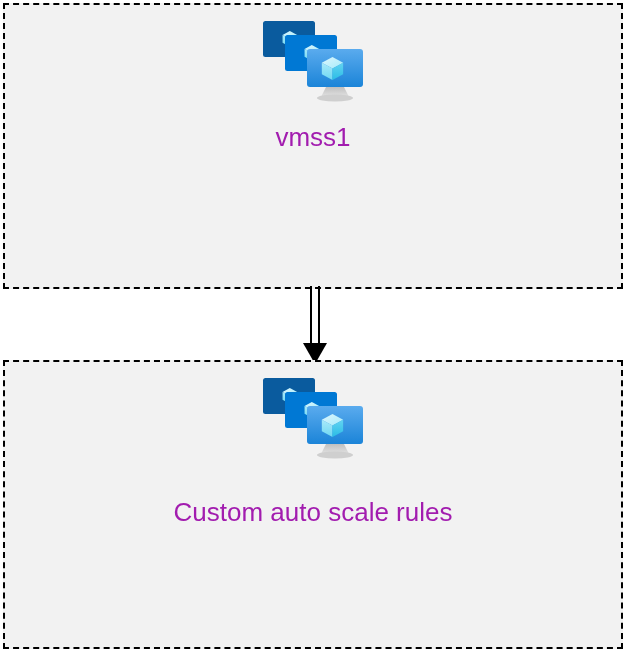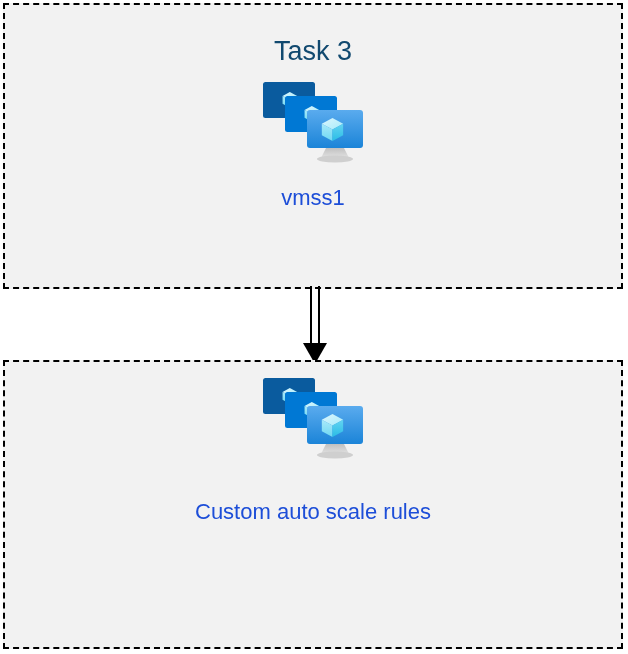--- a/index.html
+++ b/index.html
@@ -51,22 +51,22 @@
     font-size: 27px;
     line-height: 30px;
     letter-spacing: 0px;
     text-align: center;
     white-space: nowrap;
   }
   #box-task3 .task-title { margin-top: 31px; }
   #box-task4 .task-title { margin-top: 33px; }
 
   .task-caption {
-    color: #1d4ed8;
-    font-size: 22px;
+    color: #a21caf;
+    font-size: 26px;
     line-height: 32px;
     text-align: center;
     white-space: nowrap;
   }
   .task-caption .caption-line { display: block; }
 
   #box-task3 .task-caption { margin-top: 16px; }
   #box-task4 .task-caption { margin-top: 34px; }
 
   
@@ -85,21 +85,20 @@
     height: 78px;
   }
 </style>
 </head>
 <body>
 
 <div id="diagram">
 
   <div class="task-box" id="box-task3">
 
-    <div class="task-title">Task 3</div>
 
     <svg class="vmss-icon" width="108" height="88" viewBox="0 0 108 88" xmlns="http://www.w3.org/2000/svg">
       <defs>
         <linearGradient id="frontScreen3" x1="0" y1="0" x2="0" y2="1">
           <stop offset="0" stop-color="#5aabee"></stop>
           <stop offset="1" stop-color="#1b84d8"></stop>
         </linearGradient>
         <linearGradient id="standGrad3" x1="0" y1="0" x2="0" y2="1">
           <stop offset="0" stop-color="#b9b9b9"></stop>
           <stop offset="1" stop-color="#e2e2e2"></stop>

